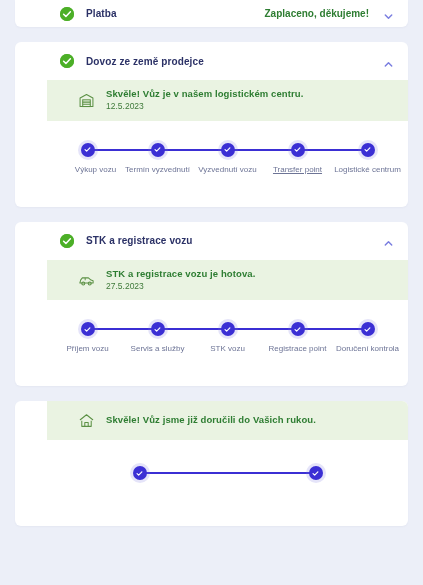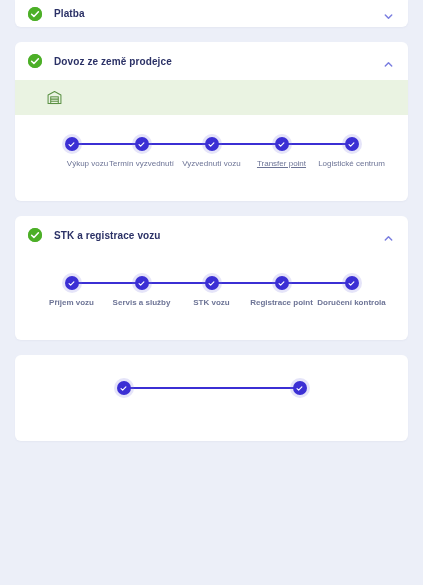--- a/index.html
+++ b/index.html
@@ -22,20 +22,21 @@
     padding: 0 15px;
   }
 
   
   .card {
     background: #ffffff;
     border-radius: 6px;
     overflow: hidden;
     margin-bottom: 15px;
     box-shadow: 0 1px 2px rgba(40, 50, 90, 0.04);
+    padding-left: 32px;
   }
   .card.first {
     border-radius: 0 0 6px 6px;
     margin-top: 0;
   }
 
   
   .card-head {
     display: flex;
     align-items: center;
@@ -167,20 +168,21 @@
   <div class="card first">
     <div class="card-head">
       <span class="check-badge">
         <svg viewBox="0 0 14 14" width="14" height="14" aria-hidden="true">
           <circle cx="7" cy="7" r="7" fill="#4caf27"></circle>
           <path d="M3.6 7.2 L5.9 9.4 L10.4 4.7" fill="none" stroke="#ffffff" stroke-width="1.5" stroke-linecap="round" stroke-linejoin="round"></path>
         </svg>
       </span>
       <span class="head-title">Platba</span>
       <span class="head-spacer"></span>
+      <span class="head-status">Zaplaceno, děkujeme!</span>
       <span class="chev">
         <svg viewBox="0 0 12 12" width="11" height="11" aria-hidden="true">
           <path d="M2.5 4.3 L6 7.8 L9.5 4.3" fill="none" stroke="#7b7fe0" stroke-width="1.6" stroke-linecap="round" stroke-linejoin="round"></path>
         </svg>
       </span>
     </div>
   </div>
 
   <div class="card">
     <div class="card-head tall">
@@ -201,20 +203,24 @@
 
     <div class="banner">
       <span class="banner-icon">
         <svg viewBox="0 0 18 18" width="17" height="17" aria-hidden="true">
           <path d="M2.2 6.4 L9 2.6 L15.8 6.4 L15.8 15.4 L2.2 15.4 Z" fill="none" stroke="#5c9145" stroke-width="1.1" stroke-linejoin="round"></path>
           <rect x="5" y="8.3" width="8" height="7.1" fill="none" stroke="#5c9145" stroke-width="1.1"></rect>
           <line x1="5" y1="10.7" x2="13" y2="10.7" stroke="#5c9145" stroke-width="1.1"></line>
           <line x1="5" y1="13" x2="13" y2="13" stroke="#5c9145" stroke-width="1.1"></line>
         </svg>
       </span>
+      <span class="banner-text">
+        <span class="banner-title" style="display:block">Skvěle! Vůz je v našem logistickém centru.</span>
+        <span class="banner-date" style="display:block">12.5.2023</span>
+      </span>
     </div>
 
     <div class="timeline">
       <div class="track" style="width:280px;">
         <div class="line" style="left:0px; width:280px;"></div>
         <div class="node" style="left:0px;">
           <svg viewBox="0 0 14 14" width="9" height="9" aria-hidden="true">
               <path d="M3.2 7.3 L5.7 9.6 L10.7 4.5" fill="none" stroke="#ffffff" stroke-width="1.8" stroke-linecap="round" stroke-linejoin="round"></path>
             </svg>
         </div>
@@ -233,21 +239,21 @@
               <path d="M3.2 7.3 L5.7 9.6 L10.7 4.5" fill="none" stroke="#ffffff" stroke-width="1.8" stroke-linecap="round" stroke-linejoin="round"></path>
             </svg>
         </div>
         <div class="node" style="left:280px;">
           <svg viewBox="0 0 14 14" width="9" height="9" aria-hidden="true">
               <path d="M3.2 7.3 L5.7 9.6 L10.7 4.5" fill="none" stroke="#ffffff" stroke-width="1.8" stroke-linecap="round" stroke-linejoin="round"></path>
             </svg>
         </div>
       </div>
       <div class="labels" style="width:280px; margin:8px auto 0;">
-        <span class="label" style="left:16px;">Výkup vozu</span>
+        <span class="label" style="left:8px;">Výkup vozu</span>
         <span class="label" style="left:70px;">Termín vyzvednutí</span>
         <span class="label" style="left:140px;">Vyzvednutí vozu</span>
         <span class="label" style="left:210px;text-decoration:underline;">Transfer point</span>
         <span class="label" style="left:280px;">Logistické centrum</span>
       </div>
     </div>
   </div>
 
   <div class="card">
     <div class="card-head tall">
@@ -259,20 +265,34 @@
       </span>
       <span class="head-title">STK a registrace vozu</span>
       <span class="head-spacer"></span>
       <span class="chev">
         <svg viewBox="0 0 12 12" width="11" height="11" aria-hidden="true">
           <path d="M2.5 7.7 L6 4.2 L9.5 7.7" fill="none" stroke="#7b7fe0" stroke-width="1.6" stroke-linecap="round" stroke-linejoin="round"></path>
         </svg>
       </span>
     </div>
 
+    <div class="banner">
+      <span class="banner-icon">
+        <svg viewBox="0 0 18 18" width="17" height="17" aria-hidden="true">
+          <path d="M2 11.6 L2.9 8.4 L4.6 6.2 L11 6.2 L13.8 8.6 L16 9.2 L16 11.6 Z" fill="none" stroke="#5c9145" stroke-width="1.1" stroke-linejoin="round"></path>
+          <circle cx="5.6" cy="12.1" r="1.6" fill="none" stroke="#5c9145" stroke-width="1.1"></circle>
+          <circle cx="12.4" cy="12.1" r="1.6" fill="none" stroke="#5c9145" stroke-width="1.1"></circle>
+          <line x1="7.6" y1="6.3" x2="7.6" y2="8.8" stroke="#5c9145" stroke-width="1"></line>
+        </svg>
+      </span>
+      <span class="banner-text">
+        <span class="banner-title" style="display:block">STK a registrace vozu je hotova.</span>
+        <span class="banner-date" style="display:block">27.5.2023</span>
+      </span>
+    </div>
 
     <div class="timeline">
       <div class="track" style="width:280px;">
         <div class="line" style="left:0px; width:280px;"></div>
         <div class="node" style="left:0px;">
           <svg viewBox="0 0 14 14" width="9" height="9" aria-hidden="true">
               <path d="M3.2 7.3 L5.7 9.6 L10.7 4.5" fill="none" stroke="#ffffff" stroke-width="1.8" stroke-linecap="round" stroke-linejoin="round"></path>
             </svg>
         </div>
         <div class="node" style="left:70px;">
@@ -289,32 +309,44 @@
           <svg viewBox="0 0 14 14" width="9" height="9" aria-hidden="true">
               <path d="M3.2 7.3 L5.7 9.6 L10.7 4.5" fill="none" stroke="#ffffff" stroke-width="1.8" stroke-linecap="round" stroke-linejoin="round"></path>
             </svg>
         </div>
         <div class="node" style="left:280px;">
           <svg viewBox="0 0 14 14" width="9" height="9" aria-hidden="true">
               <path d="M3.2 7.3 L5.7 9.6 L10.7 4.5" fill="none" stroke="#ffffff" stroke-width="1.8" stroke-linecap="round" stroke-linejoin="round"></path>
             </svg>
         </div>
       </div>
-      <div class="labels" style="width:280px; margin:8px auto 0;font-weight:bold;">
+      <div class="labels" style="width:280px; margin:8px auto 0;">
         <span class="label" style="left:0px;">Příjem vozu</span>
         <span class="label" style="left:70px;">Servis a služby</span>
         <span class="label" style="left:140px;">STK vozu</span>
         <span class="label" style="left:210px;">Registrace point</span>
         <span class="label" style="left:280px;">Doručení kontrola</span>
       </div>
     </div>
   </div>
 
   <div class="card">
 
+    <div class="banner one-line">
+      <span class="banner-icon">
+        <svg viewBox="0 0 18 18" width="17" height="17" aria-hidden="true">
+          <path d="M2.4 8.2 L9 2.9 L15.6 8.2" fill="none" stroke="#5c9145" stroke-width="1.1" stroke-linecap="round" stroke-linejoin="round"></path>
+          <path d="M4 9.3 L4 15.2 L14 15.2 L14 9.3" fill="none" stroke="#5c9145" stroke-width="1.1" stroke-linejoin="round"></path>
+          <path d="M7.2 15.2 L7.2 11.2 L10.8 11.2 L10.8 15.2" fill="none" stroke="#5c9145" stroke-width="1.1" stroke-linejoin="round"></path>
+        </svg>
+      </span>
+      <span class="banner-text">
+        <span class="banner-title" style="display:block">Skvěle! Vůz jsme již doručili do Vašich rukou.</span>
+      </span>
+    </div>
 
     <div class="timeline two">
       <div class="track" style="width:176px;">
         <div class="line" style="left:0px; width:176px;"></div>
         <div class="node" style="left:0px;">
           <svg viewBox="0 0 14 14" width="9" height="9" aria-hidden="true">
               <path d="M3.2 7.3 L5.7 9.6 L10.7 4.5" fill="none" stroke="#ffffff" stroke-width="1.8" stroke-linecap="round" stroke-linejoin="round"></path>
             </svg>
         </div>
         <div class="node" style="left:176px;">

